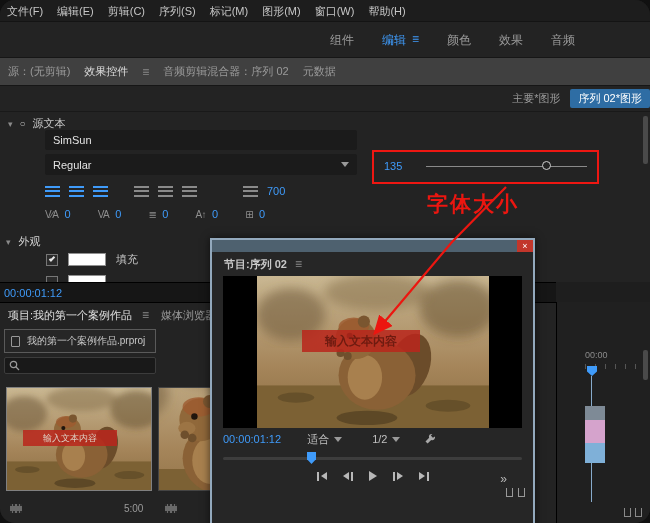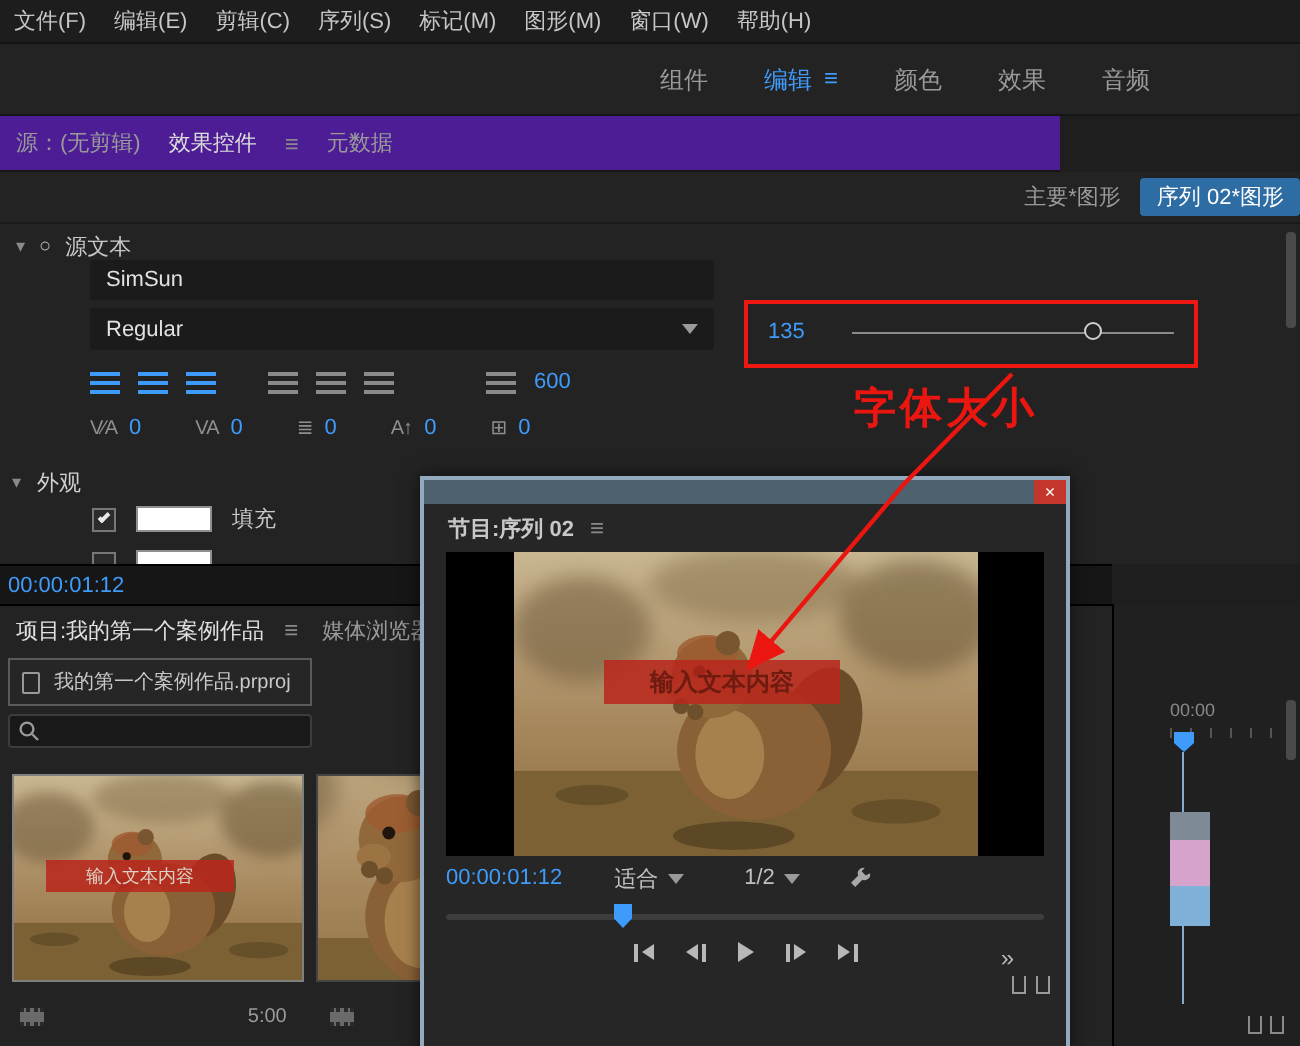--- a/index.html
+++ b/index.html
@@ -1,35 +1,35 @@
 <!DOCTYPE html>
 <html><head>
 <meta charset="utf-8">
 <style>
   * { margin:0; padding:0; box-sizing:border-box; }
   html,body { background:#111; }
   body { font-family:"Liberation Sans","DejaVu Sans",sans-serif; }
   #app { position:relative; width:650px; height:523px; background:#1e1e1e; overflow:hidden;
-         font-size:11px; color:#c8c8c8; }
+         font-size:11px; color:#c8c8c8;border-radius:15px; }
 
   
   .menubar { position:absolute; left:0; top:0; width:650px; height:22px; background:#1d1d1d;
              display:flex; align-items:center; border-bottom:1px solid #141414; }
   .menu-item { padding:0 7px; color:#c6c6c6; line-height:22px; cursor:default; }
 
   
   .wsbar { position:absolute; left:0; top:22px; width:650px; height:36px; background:#232323;
            border-bottom:1px solid #161616; }
   .ws-tabs { position:absolute; left:330px; top:0; height:36px; display:flex; align-items:center; gap:28px; font-size:12px; }
   .ws { color:#9a9a9a; }
   .ws.active { color:#3f9bfa; display:flex; align-items:flex-start; gap:6px; }
   .ws .hamb { color:#3f9bfa; font-size:12px; }
 
   
-  .paneltabs { position:absolute; left:0; top:58px; width:530px; height:28px; background:#4c1d95;
+  .paneltabs { position:absolute; left:0; top:58px; width:650px; height:28px; background:#404040;
                display:flex; align-items:center; border-bottom:1px solid #161616; }
   .ptab { margin-left:14px; white-space:nowrap; }
   .ptab.first { margin-left:8px; }
   .dim { color:#9a9a9a; }
   .lit { color:#dcdcdc; }
   .hamb { color:#8a8a8a; font-size:12px; }
 
   
   .subtabs { position:absolute; left:0; top:86px; width:650px; height:26px; background:#232323;
              display:flex; align-items:center; border-bottom:1px solid #191919;justify-content:flex-end; }
@@ -211,20 +211,21 @@
       <span class="ws">颜色</span>
       <span class="ws">效果</span>
       <span class="ws">音频</span>
     </div>
   </div>
 
   <div class="paneltabs">
     <span class="ptab first dim">源：(无剪辑)</span>
     <span class="ptab lit">效果控件</span>
     <span class="ptab hamb">≡</span>
+    <span class="ptab dim">音频剪辑混合器：序列 02</span>
     <span class="ptab dim">元数据</span>
   </div>
 
   <div class="subtabs">
     <span class="sub-master">主要*图形</span>
     <span class="sub-seq">序列 02*图形</span>
   </div>
 
   <div class="fxpanel">
     <div class="fx-row-src">
@@ -251,21 +252,21 @@
     <div class="align-row">
       <span class="bars"></span>
       <span class="bars"></span>
       <span class="bars"></span>
       <span class="gap1"></span>
       <span class="bars gray"></span>
       <span class="bars gray"></span>
       <span class="bars gray"></span>
       <span class="gap2"></span>
       <span class="bars gray"></span>
-      <span class="blue">600</span>
+      <span class="blue">700</span>
     </div>
 
     <div class="spacing-row">
       <span class="sp-group">
           <span class="sp-icon">V∕A</span>
           <span class="blue">0</span>
         </span>
       <span class="sp-group">
           <span class="sp-icon">VA</span>
           <span class="blue">0</span>

